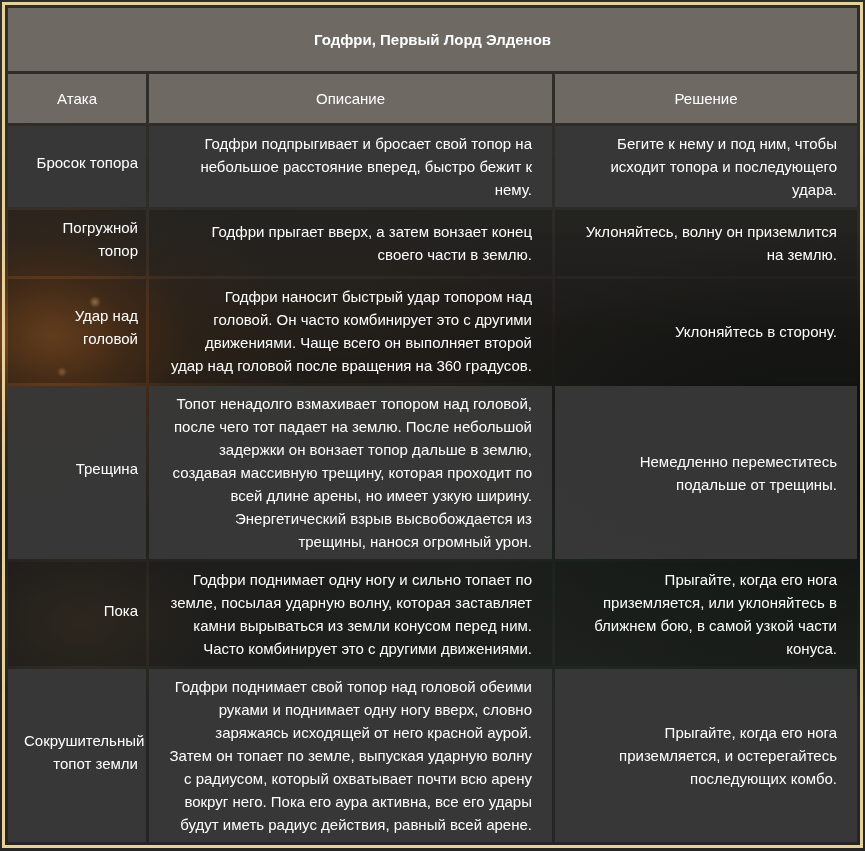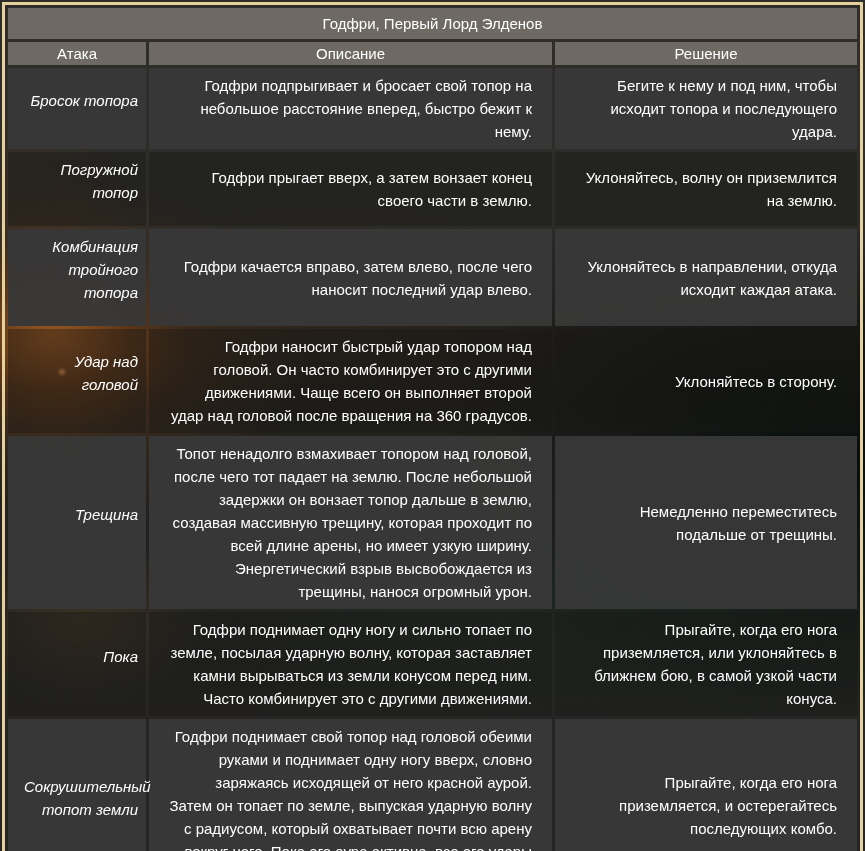--- a/index.html
+++ b/index.html
@@ -49,33 +49,33 @@
     color:#ffffff;
     font-size:15px;
     line-height:23px;
     table-layout:fixed;
   }
   col.c-attack { width:138px; }
   col.c-desc   { width:403px; }
 
   th.title {
     background:#6e6a63;
-    font-weight:normal;
+    font-weight:bold;
     text-align:center;
-    padding:4px 8px;
+    padding:20px 8px;
   }
   tr.cols th {
     background:#6e6a63;
     font-weight:normal;
     text-align:center;
-    padding:0 8px;
+    padding:13px 8px;
   }
 
   td { vertical-align:middle; padding:6px 20px; text-align:right; }
-  td.attack { padding:6px 8px 22px 16px;font-style:italic; }
+  td.attack { padding:6px 8px 14px 16px; }
 
   tr.solid td { background:rgba(56,56,56,.97); }
   tr.clear td { background:rgba(24,23,21,.42); }
 </style>
 </head>
 <body>
 
 <div class="screen">
   <div class="bg"></div>
 
@@ -99,25 +99,20 @@
       <tr class="solid">
         <td class="attack">Бросок топора</td>
         <td class="desc">Годфри подпрыгивает и бросает свой топор на небольшое расстояние вперед, быстро бежит к нему.</td>
         <td class="sol">Бегите к нему и под ним, чтобы исходит топора и последующего удара.</td>
       </tr>
       <tr class="clear">
         <td class="attack">Погружной топор</td>
         <td class="desc">Годфри прыгает вверх, а затем вонзает конец своего части в землю.</td>
         <td class="sol">Уклоняйтесь, волну он приземлится на землю.</td>
       </tr>
-      <tr class="solid">
-        <td class="attack">Комбинация тройного топора</td>
-        <td class="desc">Годфри качается вправо, затем влево, после чего наносит последний удар влево.</td>
-        <td class="sol">Уклоняйтесь в направлении, откуда исходит каждая атака.</td>
-      </tr>
       <tr class="clear">
         <td class="attack">Удар над головой</td>
         <td class="desc">Годфри наносит быстрый удар топором над головой. Он часто комбинирует это с другими движениями. Чаще всего он выполняет второй удар над головой после вращения на 360 градусов.</td>
         <td class="sol">Уклоняйтесь в сторону.</td>
       </tr>
       <tr class="solid">
         <td class="attack">Трещина</td>
         <td class="desc">Топот ненадолго взмахивает топором над головой, после чего тот падает на землю. После небольшой задержки он вонзает топор дальше в землю, создавая массивную трещину, которая проходит по всей длине арены, но имеет узкую ширину. Энергетический взрыв высвобождается из трещины, нанося огромный урон.</td>
         <td class="sol">Немедленно переместитесь подальше от трещины.</td>
       </tr>

